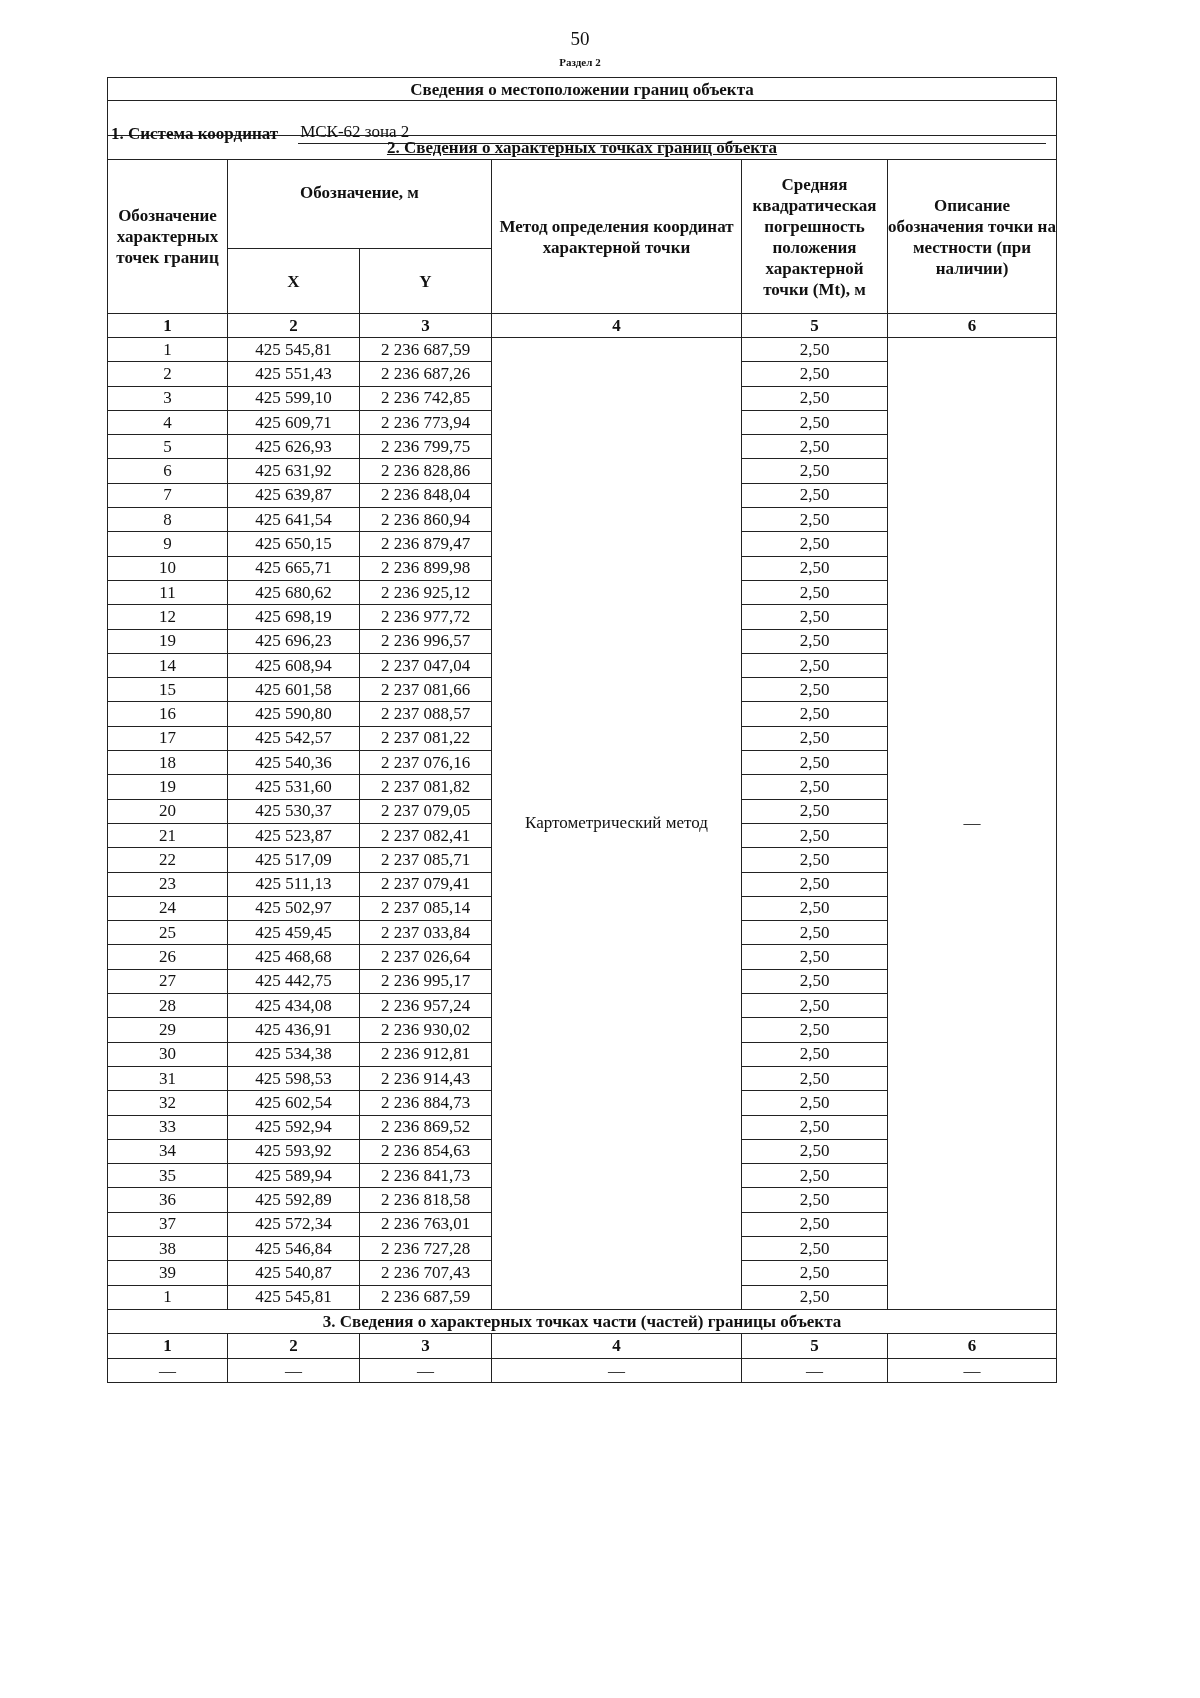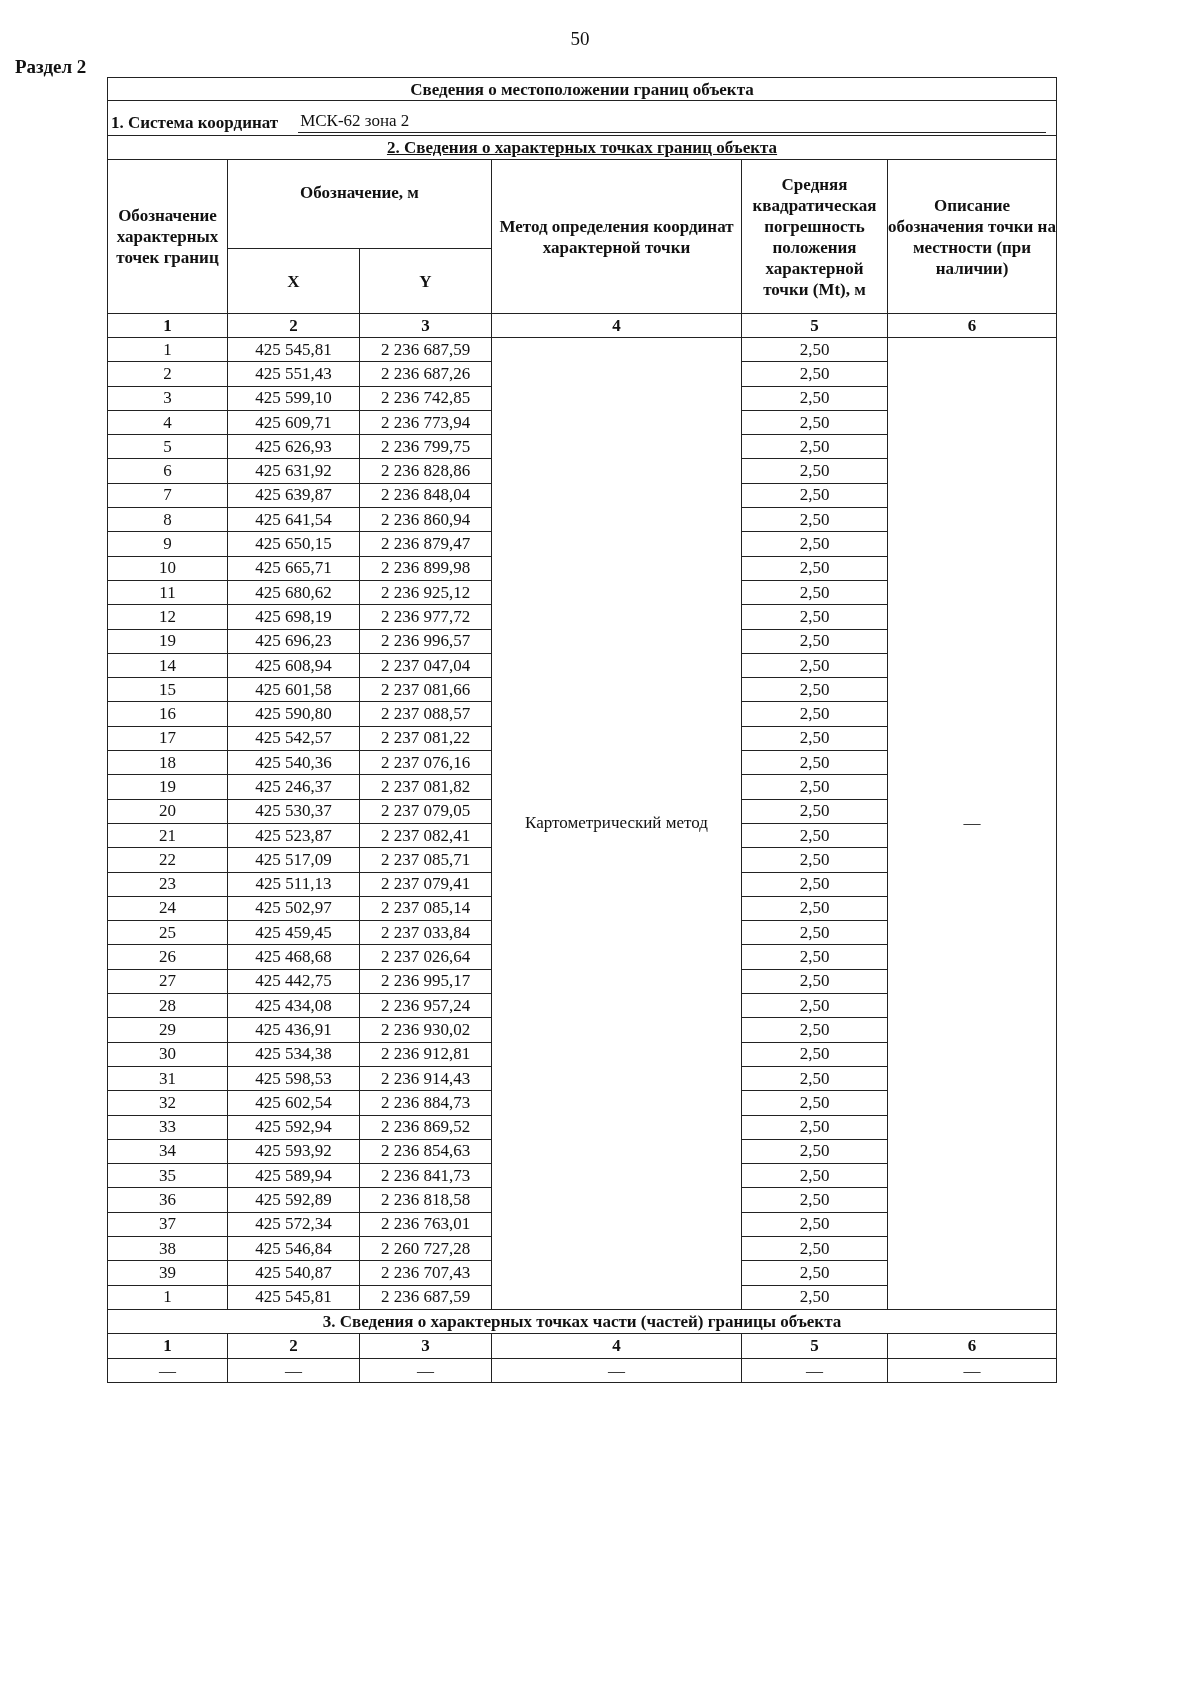--- a/index.html
+++ b/index.html
@@ -5,36 +5,36 @@
   html, body { margin: 0; padding: 0; background: #ffffff; }
   body {
     width: 1200px; height: 1698px; position: relative; overflow: hidden;
     font-family: "Liberation Serif", "DejaVu Serif", serif; color: #111;
   }
   .page-number {
     position: absolute; top: 28px; left: 0; width: 1160px; text-align: center;
     font-size: 19px;
   }
   .section-label {
-    position: absolute; top: 56px; left: 15px; width: 1160px; text-align: left;
-    font-size: 19px; font-weight: bold;
+    position: absolute; top: 56px; left: 0; width: 1160px; text-align: center;
+    font-size: 11px; font-weight: bold;
   }
   table.main {
     position: absolute; top: 77px; left: 107px; width: 949px;
     border-collapse: collapse; table-layout: fixed;
     font-size: 17px;
   }
   table.main td {
     border: 1.5px solid #222; padding: 0; text-align: center; vertical-align: middle;
     line-height: 21px;
   }
   .bold { font-weight: bold; }
   tr.title-row td { height: 22px; }
   tr.coord-row td { height: 34px; text-align: left; }
-  .coord-wrap { display: flex; align-items: flex-start; padding: 9px 4px 0 3px; height: 31px; box-sizing: border-box; }
+  .coord-wrap { display: flex; align-items: flex-start; padding: 20px 4px 0 3px; height: 31px; box-sizing: border-box; }
   .coord-label { font-weight: bold; white-space: nowrap; margin-right: 20px; }
   .coord-value { flex: 1; border-bottom: 1.5px solid #222; height: 20px; line-height: 18px; padding-left: 2px; margin-right: 6px; }
   tr.sec-title td { height: 23px; text-decoration: underline; }
   tr.head1 td { height: 66px; }
   tr.head2 td { height: 64px; }
   tr.colnum td { height: 23px; font-weight: bold; }
   tr.data td { height: 23.3px; line-height: 22px; }
   td.method-cell, td.desc-cell { border-bottom: 1.5px solid #222; }
   tr.sec3 td { height: 23px; }
   tr.colnum2 td { height: 24px; font-weight: bold; }
@@ -196,21 +196,21 @@
         <td>2,50</td>
       </tr>
       <tr class="data">
         <td>18</td>
         <td>425 540,36</td>
         <td>2 237 076,16</td>
         <td>2,50</td>
       </tr>
       <tr class="data">
         <td>19</td>
-        <td>425 246,37</td>
+        <td>425 531,60</td>
         <td>2 237 081,82</td>
         <td>2,50</td>
       </tr>
       <tr class="data">
         <td>20</td>
         <td>425 530,37</td>
         <td>2 237 079,05</td>
         <td>2,50</td>
       </tr>
       <tr class="data">
@@ -311,21 +311,21 @@
       </tr>
       <tr class="data">
         <td>37</td>
         <td>425 572,34</td>
         <td>2 236 763,01</td>
         <td>2,50</td>
       </tr>
       <tr class="data">
         <td>38</td>
         <td>425 546,84</td>
-        <td>2 260 727,28</td>
+        <td>2 236 727,28</td>
         <td>2,50</td>
       </tr>
       <tr class="data">
         <td>39</td>
         <td>425 540,87</td>
         <td>2 236 707,43</td>
         <td>2,50</td>
       </tr>
       <tr class="data">
         <td>1</td>

